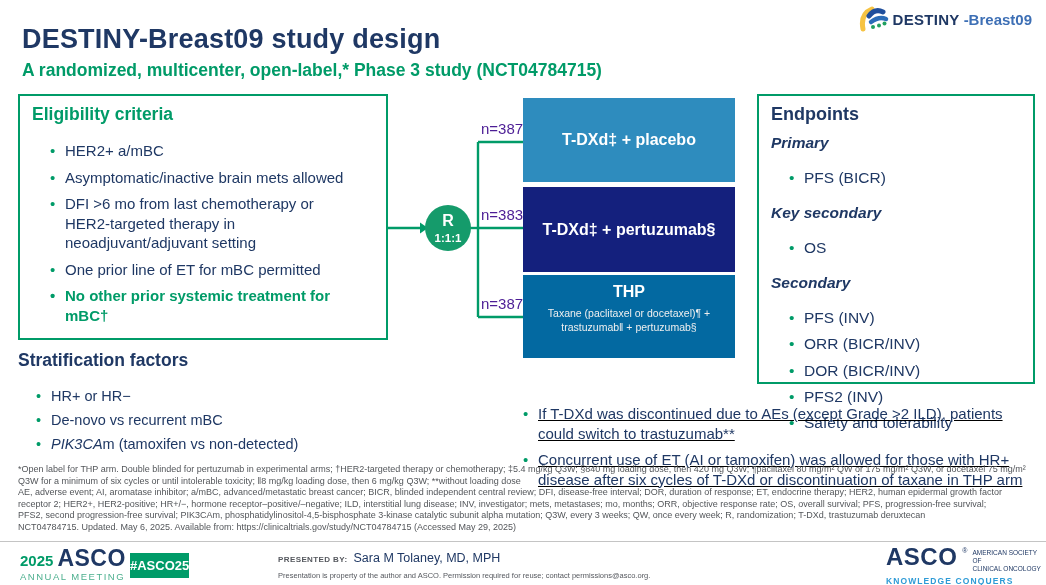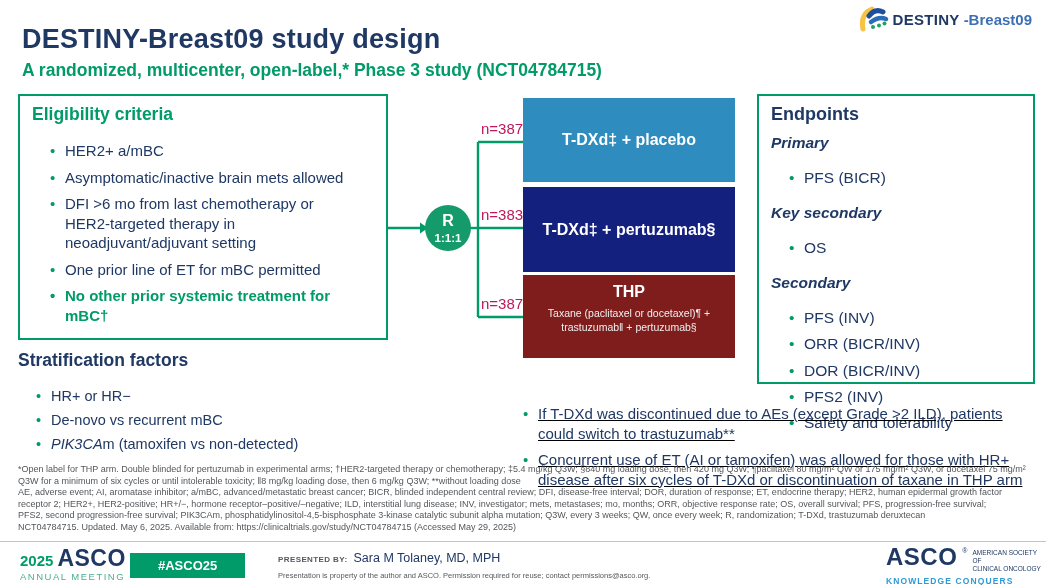--- a/index.html
+++ b/index.html
@@ -33,28 +33,28 @@
   }
   ul.blist li::before { content:"\2022"; position:absolute; left:2px; color:#009B68; }
   ul.blist li.green-bold { color:#009B68; font-weight:bold; }
   .mw290 { max-width:290px; }
   ul.small li { font-size:14.5px; margin-bottom:5px; }
 
   .strat { left:18px; top:350px; width:400px; }
 
   
   .connector { left:380px; top:90px; }
-  .nlabel { left:481px; width:44px; font-size:15px; color:#be185d; }
+  .nlabel { left:481px; width:44px; font-size:15px; color:#4c1d95; }
 
   
   .arm { left:523px; width:212px; color:#fff; text-align:center; box-sizing:border-box;
          display:flex; flex-direction:column; justify-content:center; }
   .arm1 { top:98px;  height:84px; background:#2E8CBE; }
   .arm2 { top:187px; height:85px; background:#14207D; }
-  .arm3 { top:275px; height:83px; background:#7f1d1d; justify-content:flex-start; padding-top:8px; }
+  .arm3 { top:275px; height:83px; background:#0369a1; justify-content:flex-start; padding-top:8px; }
   .arm-label { font-size:16px; font-weight:bold; }
   .arm3-sub { margin-top:5px; font-size:10.5px; line-height:1.35; color:#efefef; }
   .arm3-sub span { display:block; }
 
   
   .ep-section { margin:9px 0 2px 0; font-size:15.5px; font-weight:bold; font-style:italic; color:#1F3864; }
   .endp ul.blist li { font-size:15.5px; margin-bottom:6px; }
   .endp h3 { margin-bottom:2px; font-size:18px; }
 
   
@@ -66,21 +66,21 @@
 
   .divider { left:0; top:541px; width:1046px; height:1px; background:#c4c4c4; }
 
   
   .f-logo { left:20px; top:548px; }
   .f-logo .row1 { display:flex; align-items:baseline; gap:4px; }
   .f-year { color:#009B68; font-size:15px; font-weight:bold; }
   .f-asco { color:#1F3864; font-size:23px; font-weight:bold; letter-spacing:0.5px; line-height:0.9; }
   .f-am { color:#4CAF8E; font-size:9.5px; letter-spacing:1.5px; margin-top:2px; }
   .f-badge { left:130px; top:553px; background:#009B68; color:#fff; font-size:13px; font-weight:bold;
-             padding:5px 28px; }
+             padding:5px 0; }
   .f-presented { left:278px; top:551px; }
   .f-presented .row { display:flex; align-items:baseline; gap:6px; }
   .f-pb-label { font-size:8px; font-weight:bold; color:#55585E; letter-spacing:0.4px; }
   .f-presenter { font-size:12.5px; color:#1F3864; }
   .f-disclaimer { margin-top:6px; font-size:7.5px; color:#55585E; }
   .f-asco-right { left:886px; top:547px; }
   .f-asco-right .row1 { display:flex; align-items:flex-start; gap:5px; }
   .far-asco { font-size:24px; font-weight:bold; color:#1F3864; line-height:0.85; letter-spacing:0.5px; }
   .far-mark { font-size:7px; color:#1F3864; }
   .far-soc { font-size:6.5px; color:#1F3864; line-height:1.25; padding-top:2px; }

